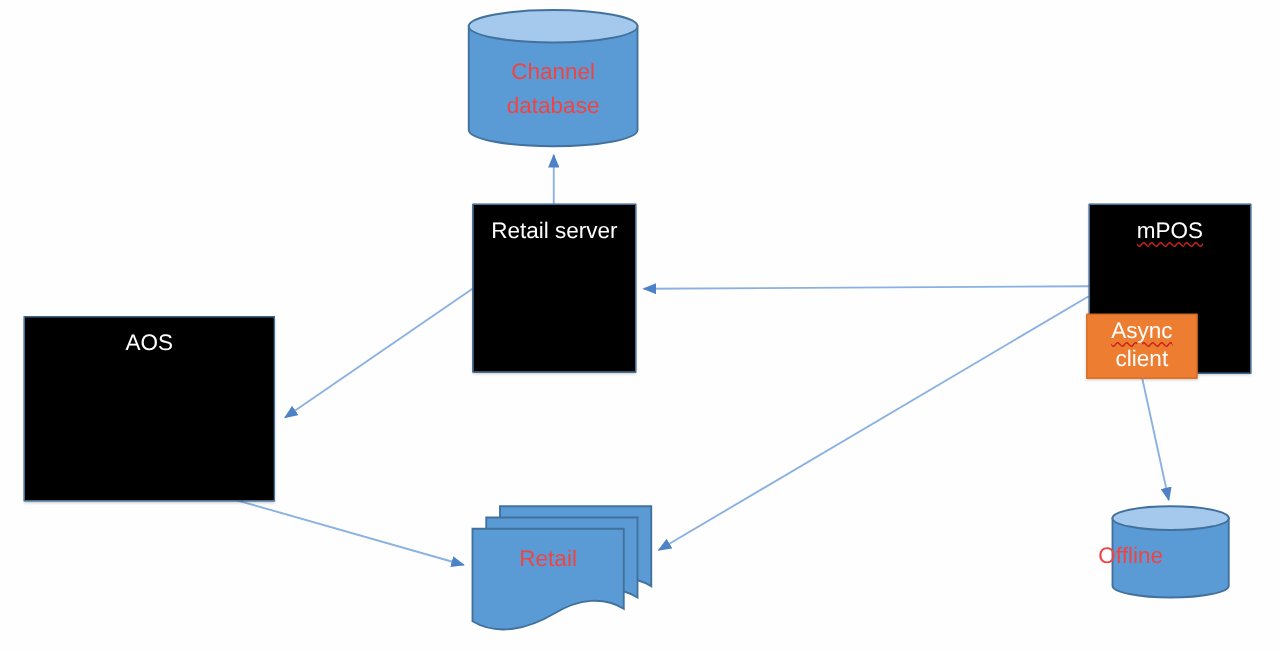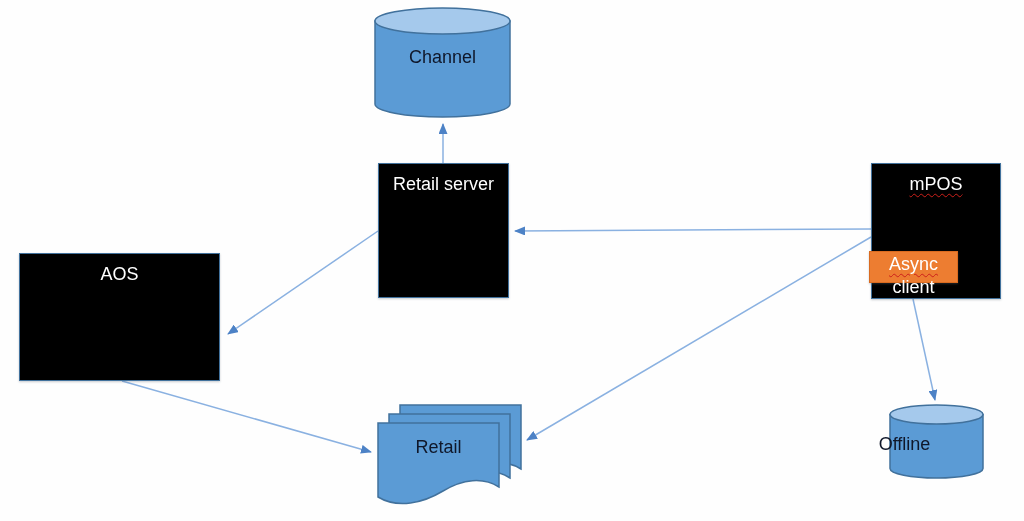--- a/index.html
+++ b/index.html
@@ -28,21 +28,21 @@
     color: #ffffff;
     text-align: center;
     box-shadow: 0 1px 2px rgba(100,110,120,0.35);
   }
   .node.accent {
     background: #ed7d31;
     border: 1px solid #d96b20;
   }
   .label {
     position: absolute;
-    color: #0f172a;
+    color: #ef4444;
     text-align: center;
     font-size: 18px;
     line-height: 27px;
     pointer-events: none;
   }
   .label span { display: block; }
   .node .inner {
     font-size: 18px;
     line-height: 27px;
     padding-top: 7px;
@@ -93,46 +93,47 @@
       <ellipse class="shape-top" cx="936.5" cy="414.5" rx="46.5" ry="9.5"></ellipse>
     </g>
 
     <g>
       <path class="doc" transform="translate(400,405)" d="M0,0 H121 V64 C105,54 85,56 65,68 C45,80 20,86 0,74 Z"></path>
       <path class="doc" transform="translate(389,414)" d="M0,0 H121 V64 C105,54 85,56 65,68 C45,80 20,86 0,74 Z"></path>
       <path class="doc" transform="translate(378,423)" d="M0,0 H121 V64 C105,54 85,56 65,68 C45,80 20,86 0,74 Z"></path>
     </g>
   </svg>
 
-  <div class="node" style="left:19px; top:253px; width:201px; height:128px;">
+  <div class="node" style="left:19px; top:253px; width:201px; height:148px;">
     <div class="inner">AOS</div>
   </div>
 
   <div class="node" style="left:378px; top:163px; width:131px; height:135px;">
     <div class="inner">
       <span>Retail</span>
       <span>server</span>
     </div>
   </div>
 
   <div class="node" style="left:871px; top:163px; width:130px; height:136px;">
     <div class="inner">
       <span class="misspell" style="display:inline;">mPOS</span>
     </div>
   </div>
 
-  <div class="node accent" style="left:869px; top:251px; width:89px; height:32px;">
+  <div class="node accent" style="left:869px; top:251px; width:89px; height:52px;">
     <div class="inner">
       <span class="misspell">Async</span>
       <span>client</span>
     </div>
   </div>
 
   <div class="label" style="left:375px; top:44px; width:135px;">
     <span>Channel</span>
+    <span>database</span>
   </div>
 
   <div class="label" style="left:378px; top:434px; width:121px;">
     <span>Retail</span>
   </div>
 
   <div class="label" style="left:860px; top:431px; width:89px;">Offline</div>
 
 </div>
 

